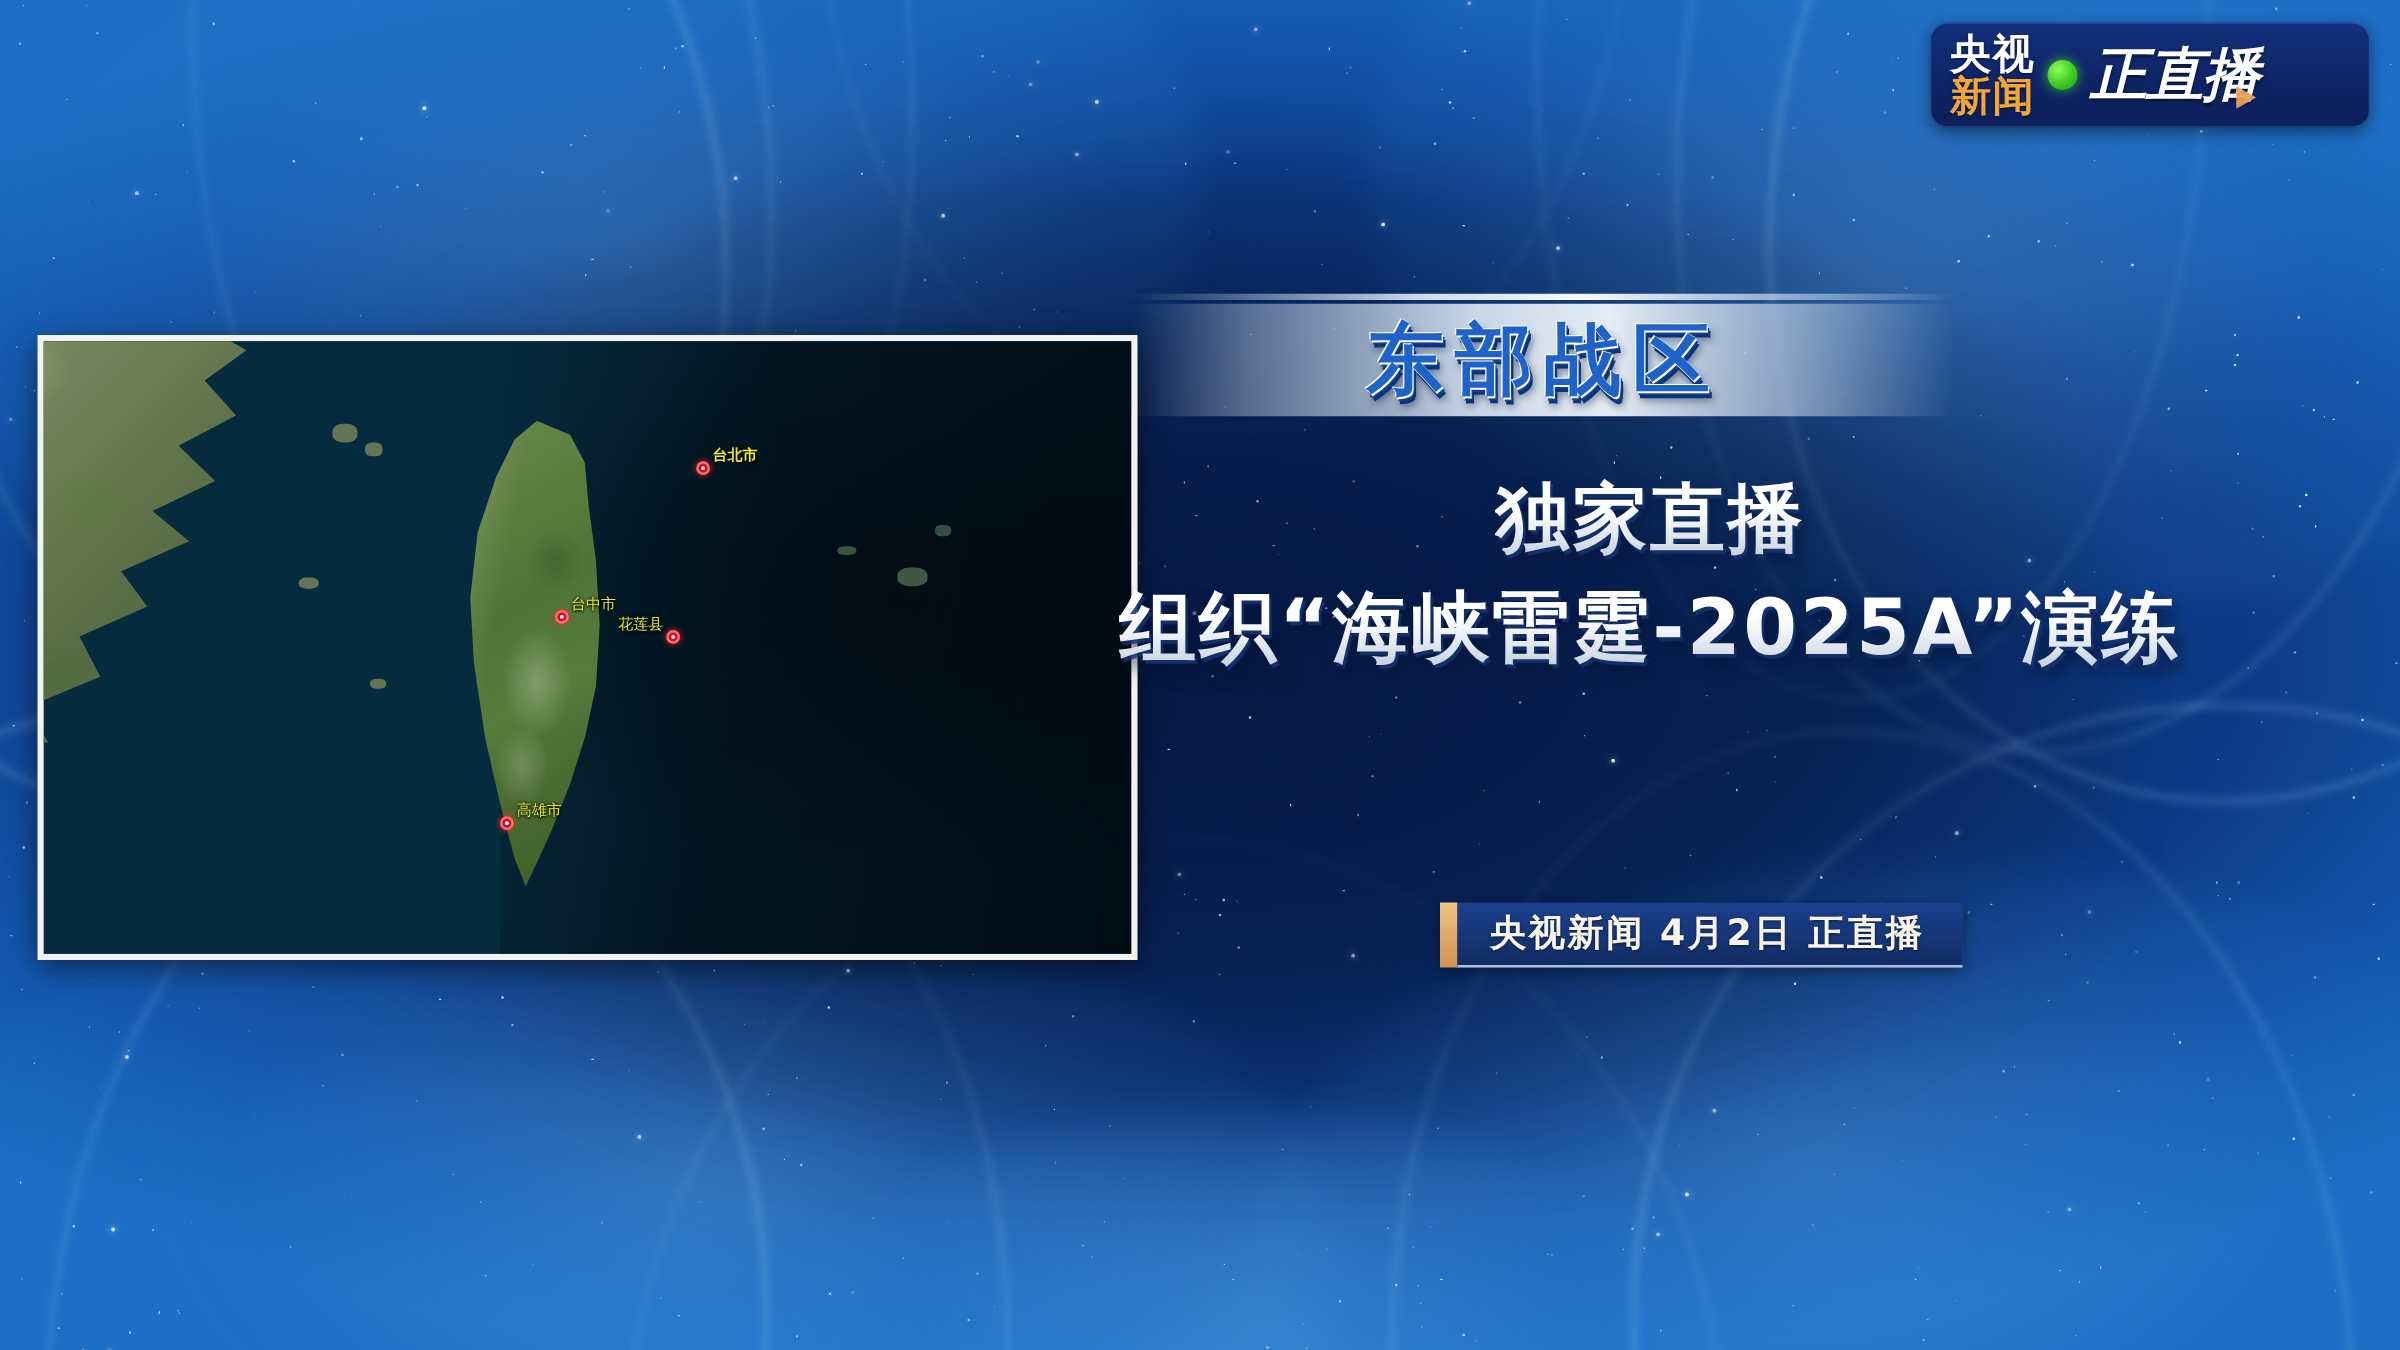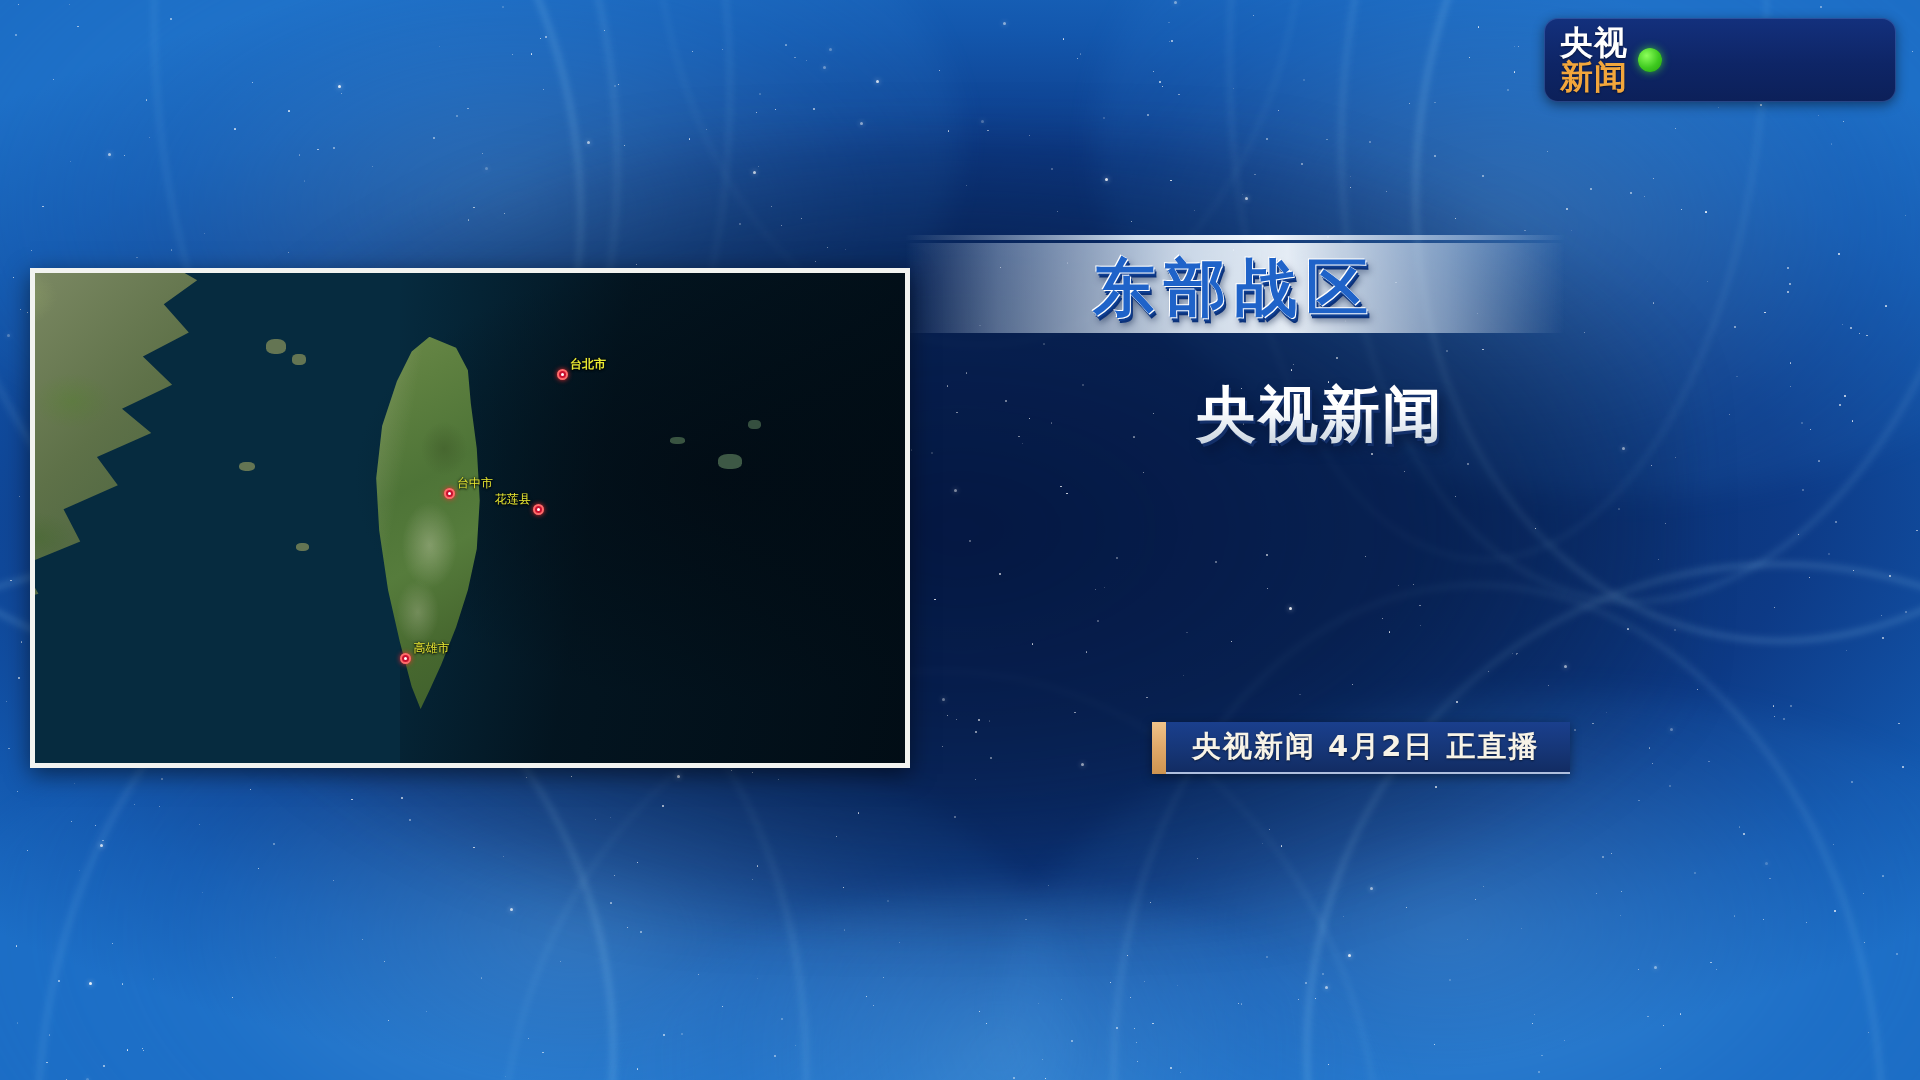--- a/index.html
+++ b/index.html
@@ -924,20 +924,21 @@
       <span class="st" style="left:0.36%;top:30.95%;width:3px;height:3px;opacity:0.28;box-shadow:0 0 5px rgba(255,255,255,.85)"></span>
     </div>
 </div>
 
 <div id="logo-badge">
   <div class="logo-cctv">
     <span class="l1">央视</span>
     <span class="l2">新闻</span>
   </div>
   <div class="logo-dot"></div>
+  <div class="logo-live">正直播</div>
 </div>
 
 <div id="map-panel">
   <div id="map-canvas">
     <div class="sea"></div>
     <div class="sea-deep"></div>
     <div class="mainland"></div>
     <div class="mainland-tex"></div>
     <div class="isle" style="left:26.5%; top:13.5%; width:2.4%; height:3.0%;"></div>
     <div class="isle" style="left:29.5%; top:16.5%; width:1.6%; height:2.2%;"></div>
@@ -969,21 +970,22 @@
   </div>
 </div>
 
 <div id="headline-wrap">
   <div class="headline-rule"></div>
   <div class="headline-band"></div>
   <div id="headline">东部战区</div>
 </div>
 
 <div id="main-lines">
-  <div class="ml l1">央视新闻</div>
+  <div class="ml l1">独家直播</div>
+  <div class="ml l3">组织“海峡雷霆-2025A”演练</div>
 </div>
 
 <div id="news-banner">
   <div class="banner-bar"></div>
   <div class="banner-body">
     <span class="banner-text">央视新闻 4月2日 正直播</span>
   </div>
 </div>
 
 </body></html>

